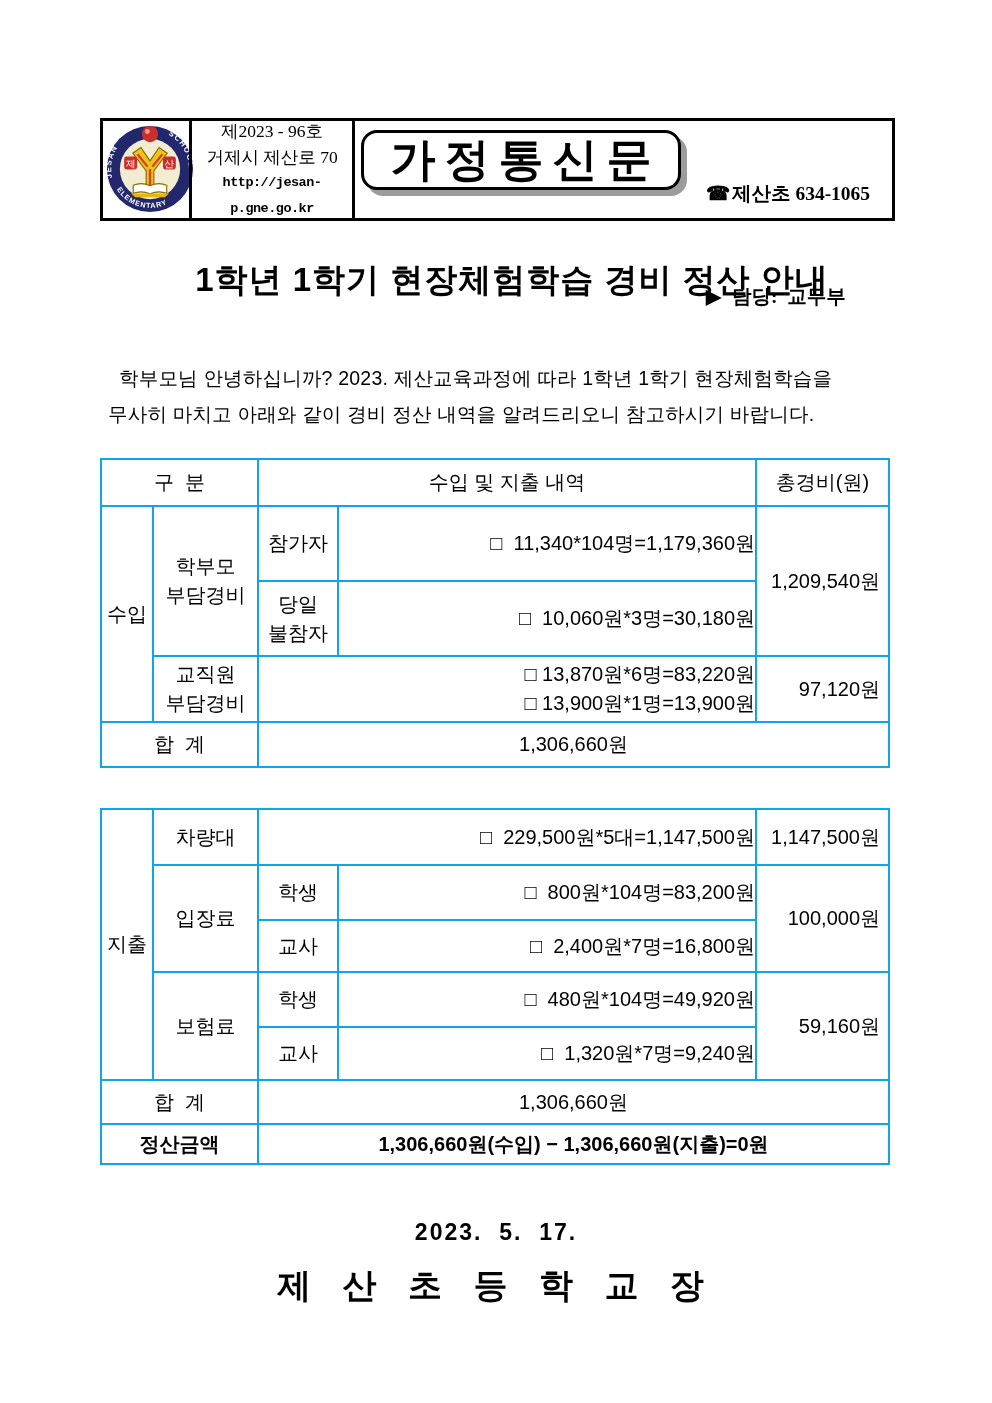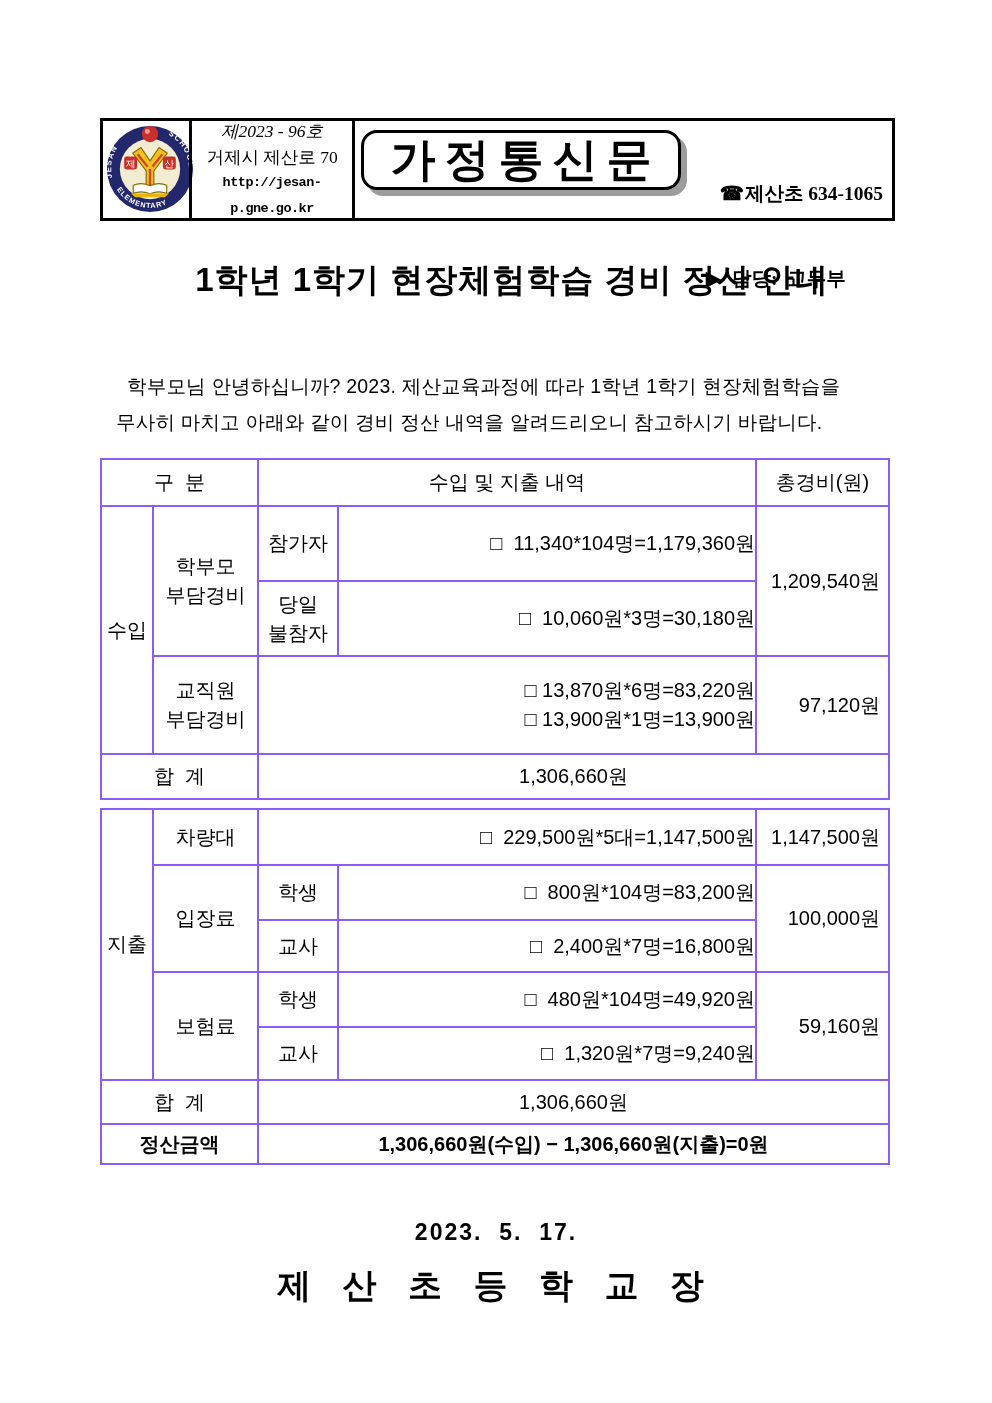--- a/index.html
+++ b/index.html
@@ -21,75 +21,75 @@
   }
   .logo-wrap { position: absolute; left: 3px; top: 4px; width: 88px; height: 88px; }
   .hdr-divider-1 { position: absolute; left: 86px; top: 0; bottom: 0; width: 2.5px; background: #000; }
   .hdr-divider-2 { position: absolute; left: 249px; top: 0; bottom: 0; width: 2.5px; background: #000; }
   .header-info {
     position: absolute; left: 89px; top: 0; width: 160px; height: 100%;
     display: flex; flex-direction: column; justify-content: center; align-items: center;
     font-family: "Liberation Serif", serif;
     line-height: 26px; text-align: center; white-space: pre-wrap;
   }
-  .header-info .doc-no   { font-size: 17.5px; font-style: italic; }
+  .header-info .doc-no   { font-size: 17.5px; }
   .header-info .addr     { font-size: 17.5px; }
   .header-info .url      { font-size: 13.5px; font-weight: bold; font-family: "Liberation Mono", monospace; letter-spacing: -0.5px; }
   .title-box {
     position: absolute; left: 258px; top: 9px;
     width: 320px; height: 60px;
     border: 3.5px solid #000; border-radius: 16px;
     background: #fff;
     box-shadow: 6px 6px 0 #9c9c9c;
     display: flex; align-items: center; justify-content: center;
     font-family: "Liberation Serif", serif;
     font-weight: bold; font-size: 45px; letter-spacing: 9px;
     padding-left: 9px; 
     white-space: nowrap;
   }
   .contact {
     position: absolute; left: 603px; top: 15px; width: 190px;
     font-family: "Liberation Serif", serif;
     font-weight: bold; font-size: 19.5px; white-space: pre-wrap;
   }
-  .contact .row1 { margin-bottom: 14px; text-align: center; }
+  .contact .row1 { margin-bottom: 32px; }
   .contact .icon { display: inline-block; width: 26px; }
   
   .main-title {
     position: absolute; left: 0; right: 0; top: 258px;
     margin: 0; text-align: center;
     font-size: 33px; font-weight: bold; letter-spacing: 1px;
     white-space: pre-wrap;
     padding-left: 32px;
   }
   .intro {
     position: absolute; left: 100px; top: 352px; width: 798px;
-    margin: 16px; font-size: 19.5px; line-height: 36px;
+    margin: 8px; font-size: 19.5px; line-height: 36px;
     white-space: pre-wrap; letter-spacing: 0.2px;
   }
   .intro .indent { padding-left: 11px; }
   
   table {
     position: absolute; left: 100px;
     border-collapse: collapse; table-layout: fixed;
     width: 788px; background: #fff;
   }
   .t1 { top: 458px; }
   .t2 { top: 808px; }
   td {
-    border: 2px solid #8b5cf6;
+    border: 2px solid #0ea5e9;
     font-size: 20px; line-height: 29px;
     padding: 0; white-space: pre-wrap;
     vertical-align: middle; overflow: hidden;
   }
   td.c { text-align: center; }
   td.l { text-align: right; padding-left: 14px; }
   td.r { text-align: right; padding-right: 8px; }
   td.bold { font-weight: bold; }
-  tr.h47 { height: 47px; }  tr.h75 { height: 75px; }  tr.h90 { height: 98px; }
+  tr.h47 { height: 47px; }  tr.h75 { height: 75px; }  tr.h90 { height: 66px; }
   tr.h45 { height: 45px; }  tr.h56 { height: 56px; }  tr.h55 { height: 55px; }
   tr.h52 { height: 52px; }  tr.h53 { height: 53px; }  tr.h44 { height: 44px; }
   tr.h46 { height: 40px; }
   
   .date {
     position: absolute; left: 0; right: 0; top: 1219px;
     text-align: center; font-size: 23px; font-weight: bold; letter-spacing: 2px;
     white-space: pre-wrap;
   }
   .sig {

